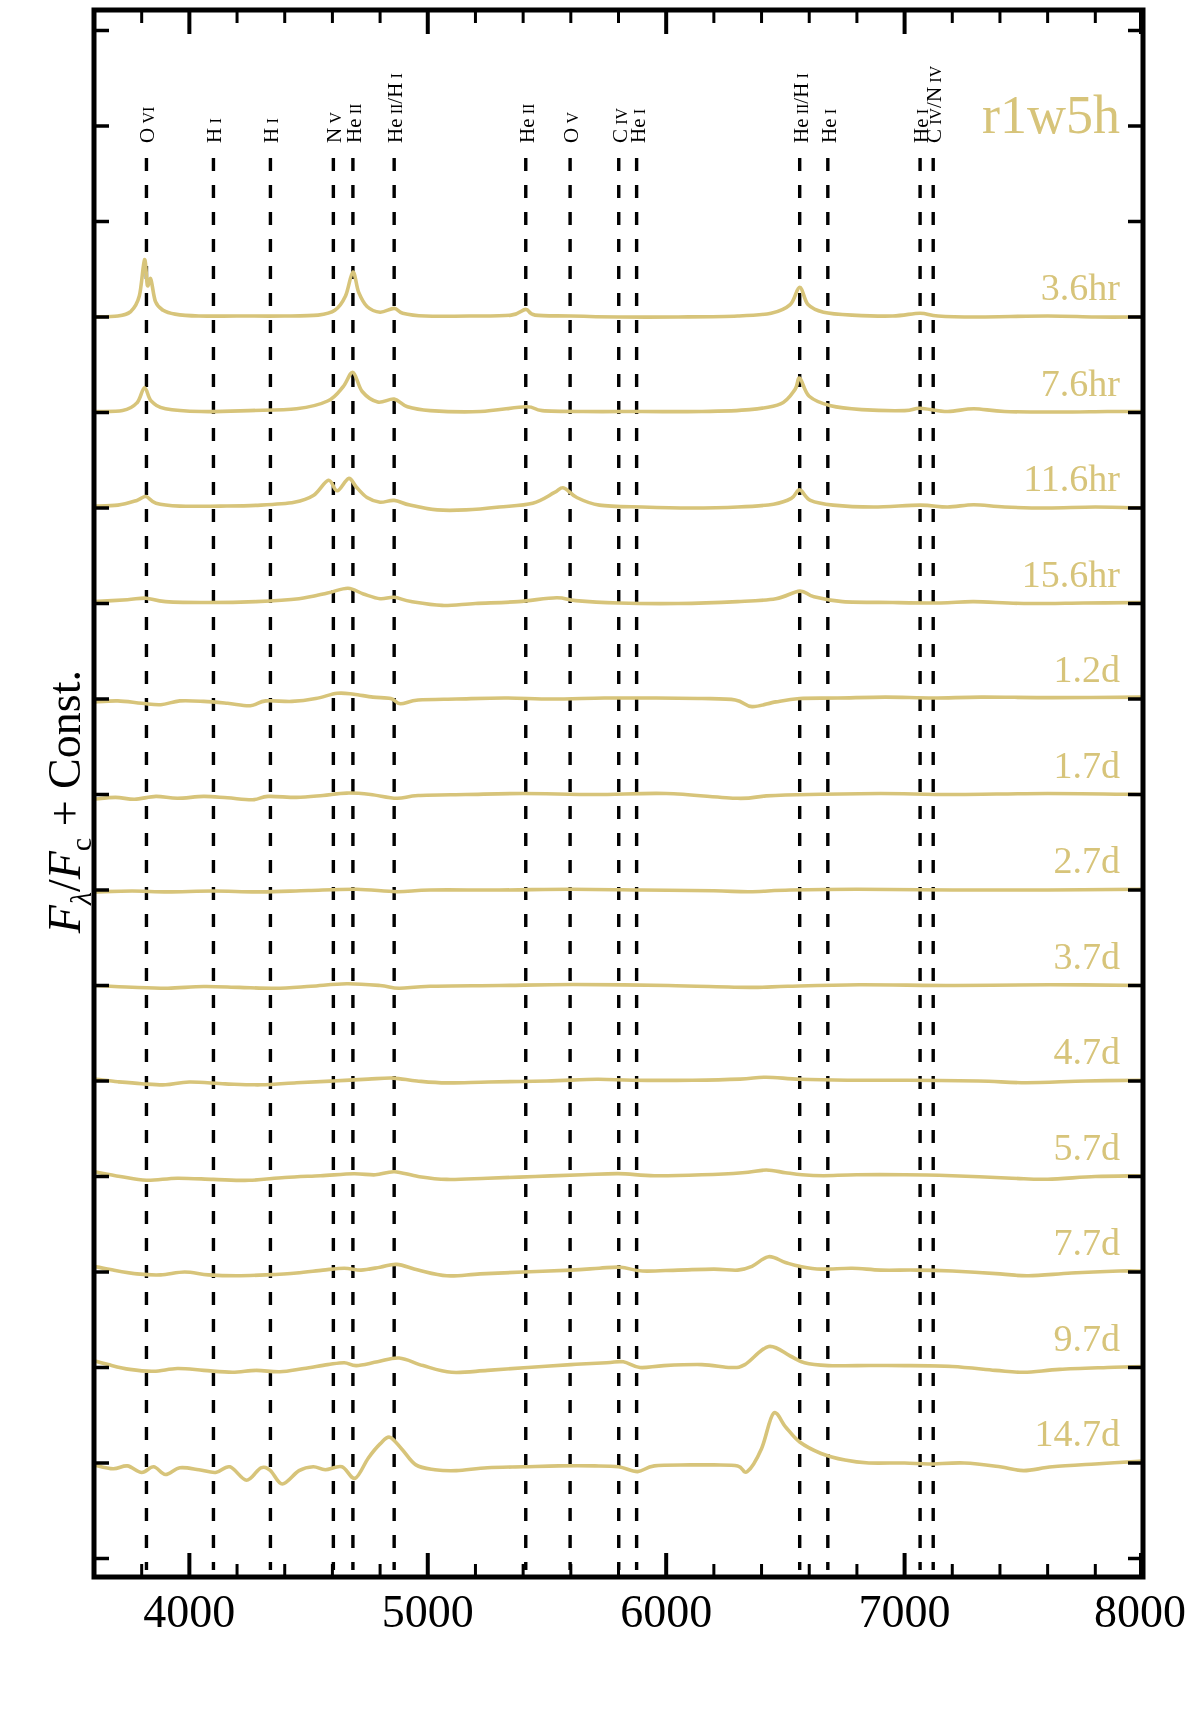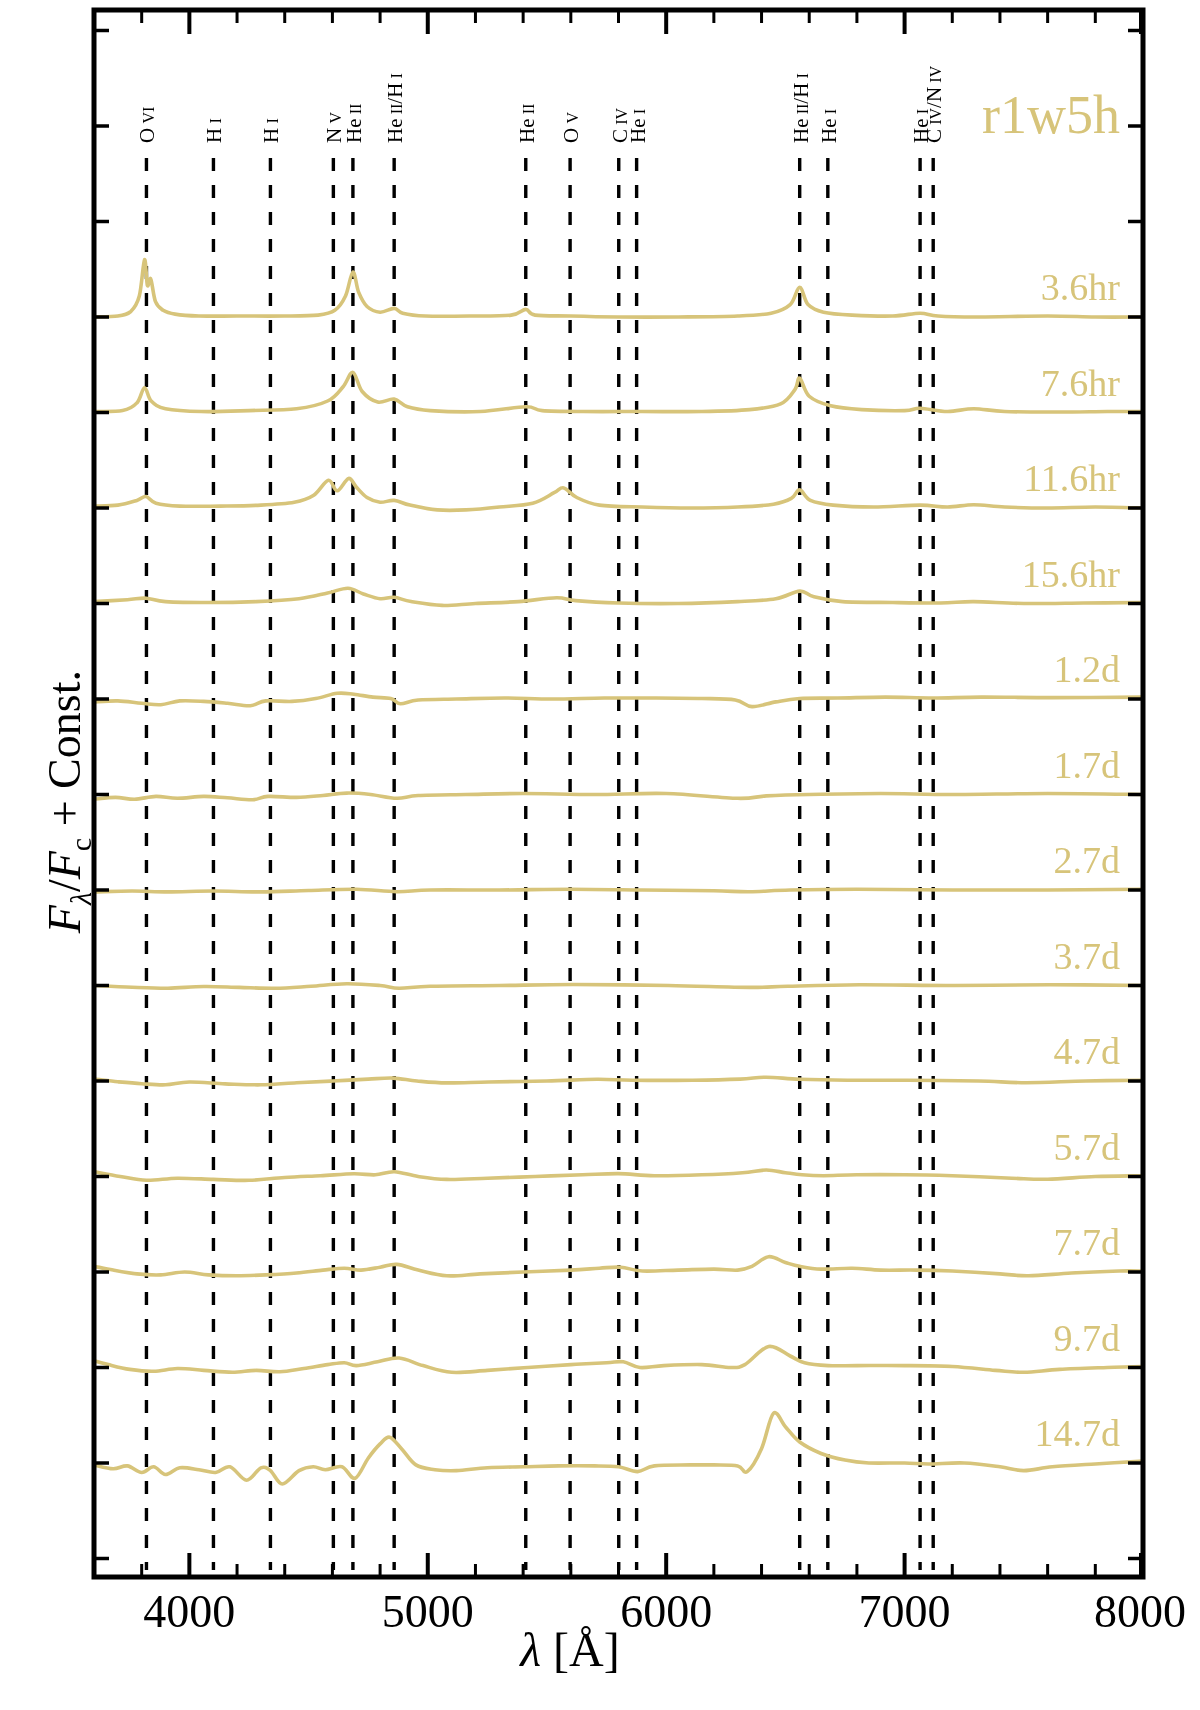--- a/index.html
+++ b/index.html
@@ -168,16 +168,15 @@
     <g id="g-xticklabels">
         <text x="189.36363636363637" y="1627" text-anchor="middle" font-size="46" fill="#000">4000</text>
         <text x="427.77272727272725" y="1627" text-anchor="middle" font-size="46" fill="#000">5000</text>
         <text x="666.1818181818181" y="1627" text-anchor="middle" font-size="46" fill="#000">6000</text>
         <text x="904.5909090909091" y="1627" text-anchor="middle" font-size="46" fill="#000">7000</text>
         <text x="1140" y="1627" text-anchor="middle" font-size="46" fill="#000">8000</text>
       </g>
     <text class="model-title" x="1120" y="133" text-anchor="end" fill="#d7c47a">r1w5h</text>
   </svg>
 
-  <div class="xlabel"><span class="lam">λ</span><span> [Å]</span></div>
 
   <div class="ylabel"><i>F</i><sub><i>λ</i></sub><span>/</span><i>F</i><sub>c</sub><span> + Const.</span></div>
 </div>
 
 </body></html>

